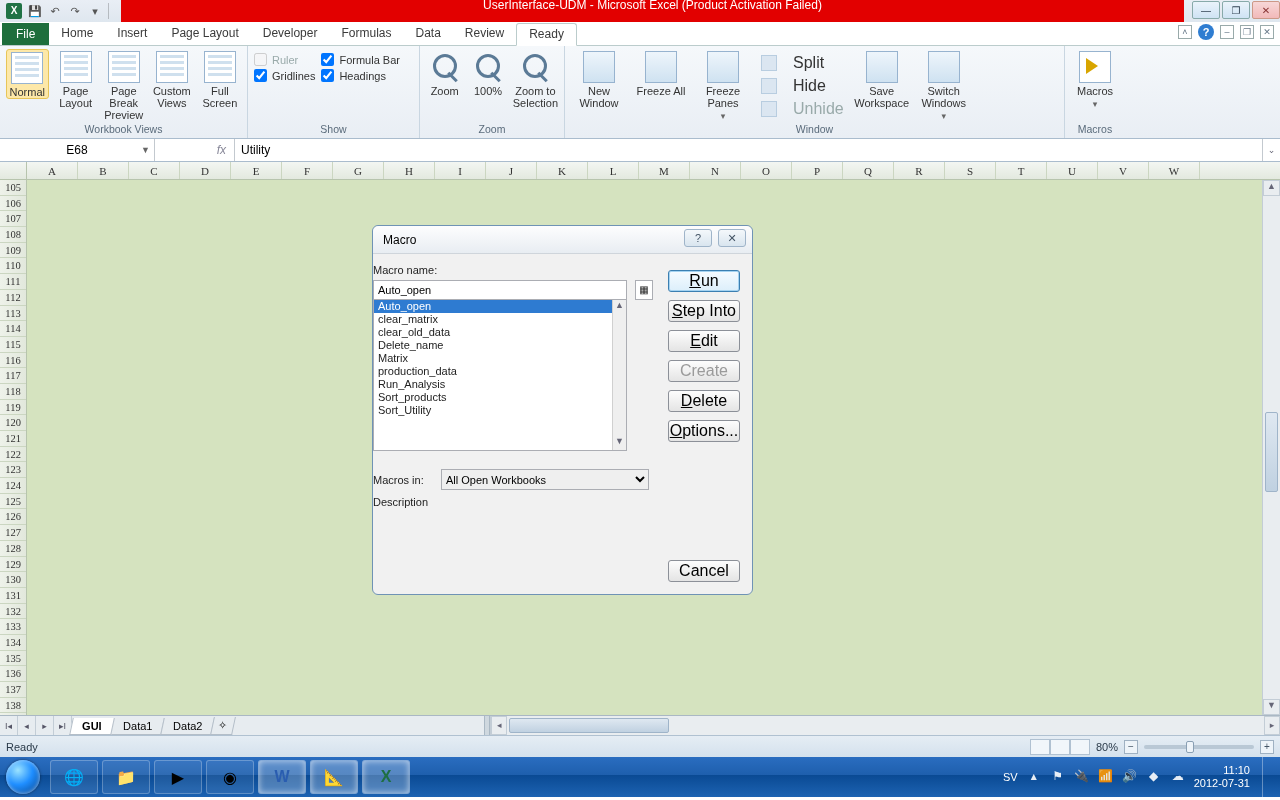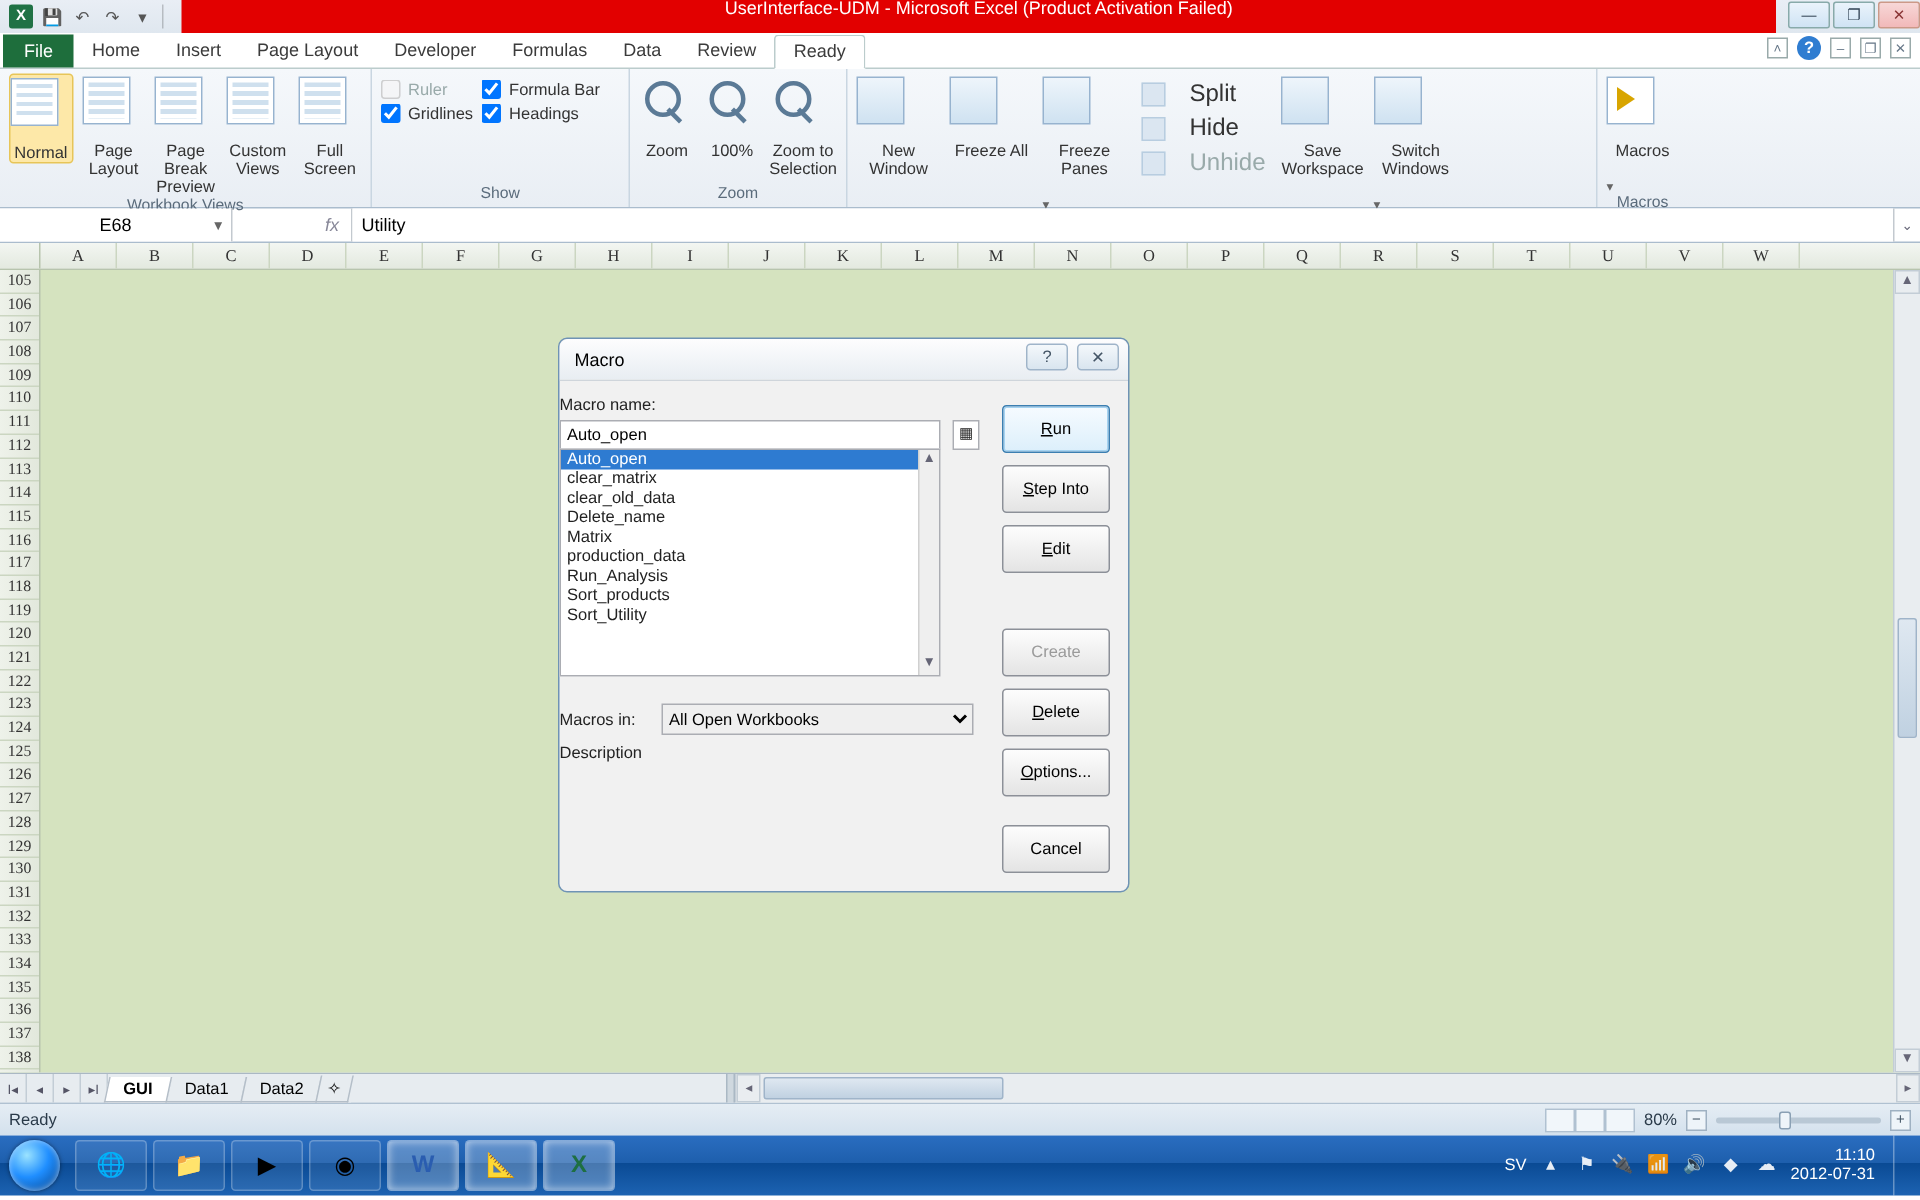--- a/index.html
+++ b/index.html
@@ -20,21 +20,21 @@
   .tab.file { background:#1e6e3c; color:#fff; padding:4px 14px; }
   .tab.active { border:1px solid #bcc; border-bottom:1px solid #fff; background:#fff; margin-bottom:-1px; border-radius:3px 3px 0 0;}
   .tabs .right-help { position:absolute; right:6px; top:2px; display:flex; gap:6px; align-items:center;}
   .help-circle{ width:16px;height:16px;border-radius:50%;background:#2f7dd1;color:#fff;font:bold 11px/16px Arial;text-align:center;}
   .sm-ic{ width:14px;height:14px;border:1px solid #9aa; font:9px/12px Arial; text-align:center;color:#678;}
   
   .ribbon { height:93px; background:linear-gradient(#f5f8fb,#e9eef4); border-bottom:1px solid #aabccd; display:flex; }
   .group { border-right:1px solid #c9d6e1; padding:3px 6px 1px; display:flex; flex-direction:column; justify-content:space-between;}
   .group .body{ display:flex; gap:6px; align-items:flex-start;}
   .group .lbl { font-size:10.5px; color:#5a6b7b; text-align:center; padding-bottom:2px;}
-  .big { display:flex; flex-direction:column; width:56px; font-size:11px; color:#333; gap:12px; padding-top:2px;}
+  .big { display:flex; flex-direction:column; align-items:center; width:56px; font-size:11px; color:#333; gap:2px; padding-top:2px;}
   .big.sel { background:#fde8a8; border:1px solid #e7c558; border-radius:3px;}
   .big .ic { width:32px;height:32px; }
   .big span{ text-align:center; line-height:12px;}
   .col { display:flex; flex-direction:column; gap:3px; padding-top:4px;}
   .chk { display:flex; align-items:center; gap:5px; font-size:11px; color:#333;}
   .chk input{ margin:0; }
   .chk.dis{ color:#9aa; }
   .rowbtn{ display:flex; align-items:center; gap:16px; font-size:16px; color:#333; padding:1px 4px;}
   .rowbtn.dis{ color:#9aa;}
   .rowbtn .mini{ width:16px;height:16px; background:#dbe6f1; border:1px solid #b8cde0;}
@@ -101,22 +101,22 @@
   .row{ display:flex; align-items:center; gap:8px;}
   .field-lbl{ display:block; margin-bottom:4px;}
   .dlg-body input[type=text]{ height:20px; border:1px solid #abadb3; padding:1px 4px; font-size:11px; background:#fff;}
   .macrolist{ width:254px; height:152px; border:1px solid #abadb3; background:#fff; overflow:hidden; position:relative;}
   .macrolist .inner{ position:absolute; inset:0 14px 0 0;}
   .macrolist .item{ padding:0 4px; font-size:11px; line-height:13px;}
   .macrolist .item.sel{ background:#2e7bd1; color:#fff;}
   .macrolist .sb{ position:absolute; right:0; top:0; bottom:0; width:14px; background:#efefef; border-left:1px solid #d0d0d0;}
   .macrolist .sb .a{ height:14px; text-align:center; font-size:9px;color:#667;}
   .dbuttons{ position:absolute; right:12px; top:44px; display:flex; flex-direction:column; gap:8px;}
-  .dbuttons button, .cancelbtn{ width:72px; height:32px; font-size:11px; border:1px solid #8c9098; border-radius:3px; background:linear-gradient(#fdfdfd,#e4e4e4);}
-  .dbuttons button:disabled{ color:#9a9a9a;margin-top:29px;}
+  .dbuttons button, .cancelbtn{ width:72px; height:22px; font-size:16px; border:1px solid #8c9098; border-radius:3px; background:linear-gradient(#fdfdfd,#e4e4e4);}
+  .dbuttons button:disabled{ color:#9a9a9a;}
   .dbuttons button.default{ border:1px solid #3c7fb1; box-shadow:0 0 0 1px #a5d3f1 inset; background:linear-gradient(#f6fbff,#dceffb);}
   .btnrow-bottom{ position:absolute; right:12px; bottom:12px;}
   select.mi{ width:208px; height:21px; font-size:11px; border:1px solid #abadb3;}
   
   .ic-doc{ width:32px;height:32px;background:#fff;border:1px solid #97b3cf; position:relative;}
   .ic-doc::after{ content:""; position:absolute; inset:3px; background:repeating-linear-gradient(#cfe0ee 0 3px, transparent 3px 6px);}
   .ic-mag{ width:32px;height:32px; position:relative;}
   .ic-mag::before{content:"";position:absolute;width:18px;height:18px;border:3px solid #5b7a96;border-radius:50%;left:4px;top:3px;}
   .ic-mag::after{content:"";position:absolute;width:3px;height:12px;background:#5b7a96;left:22px;top:20px;transform:rotate(-45deg);}    
   .ic-win{ width:32px;height:32px;background:linear-gradient(#eef5fb,#cfe2f1);border:1px solid #97b3cf;}

